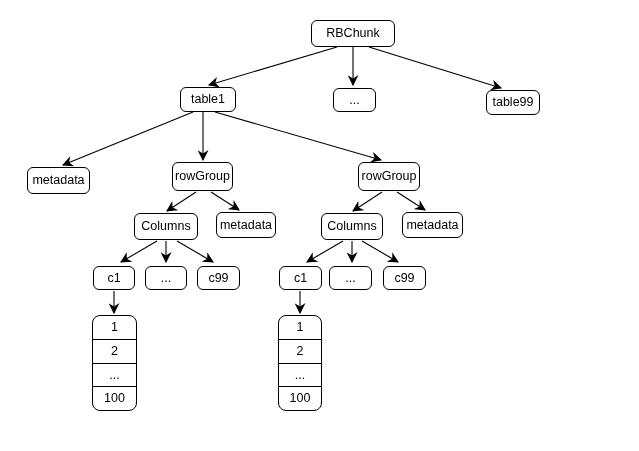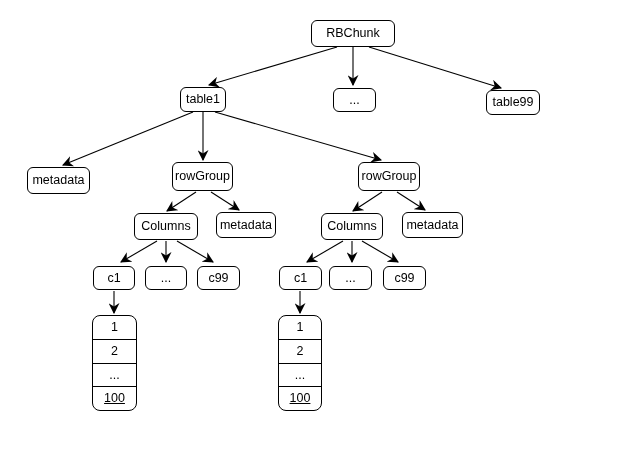--- a/index.html
+++ b/index.html
@@ -49,21 +49,21 @@
   .stack-row {
     flex: 1 1 0;
     display: flex;
     align-items: center;
     justify-content: center;
     font-size: 12.5px;
     color: #000000;
     border-bottom: 1.2px solid #000000;
     line-height: 1;
   }
-  .stack-row:last-child { border-bottom: none; text-decoration: underline; }
+  .stack-row:last-child { border-bottom: none; }
 </style>
 </head>
 <body>
 
 <div class="canvas">
 
   <svg class="edges" width="639" height="451" viewBox="0 0 639 451" xmlns="http://www.w3.org/2000/svg">
     <defs>
       <marker id="arrow" viewBox="0 0 10 10" refX="9" refY="5" markerWidth="10" markerHeight="10" orient="auto-start-reverse">
         <path d="M0,0 L10,5 L0,10 L3,5 Z" fill="#000000"></path>
@@ -86,21 +86,21 @@
       <line x1="343" y1="241" x2="307" y2="262" marker-end="url(#arrow)"></line>
       <line x1="352" y1="241" x2="352" y2="262" marker-end="url(#arrow)"></line>
       <line x1="362" y1="241" x2="398" y2="262" marker-end="url(#arrow)"></line>
       <line x1="114" y1="291" x2="114" y2="313" marker-end="url(#arrow)"></line>
       <line x1="300" y1="291" x2="300" y2="313" marker-end="url(#arrow)"></line>
     </g>
   </svg>
 
   <div class="node" style="left:311px; top:20px;  width:84px; height:27px;">RBChunk</div>
 
-  <div class="node" style="left:180px; top:87px;  width:46px; height:25px;">table1</div>
+  <div class="node" style="left:180px; top:87px;  width:56px; height:25px;">table1</div>
   <div class="node" style="left:333px; top:88px;  width:43px; height:24px;">...</div>
   <div class="node" style="left:486px; top:90px;  width:54px; height:25px;">table99</div>
 
   <div class="node" style="left:27px;  top:167px; width:63px; height:27px;">metadata</div>
   <div class="node" style="left:172px; top:162px; width:61px; height:29px;">rowGroup</div>
   <div class="node" style="left:358px; top:162px; width:62px; height:29px;">rowGroup</div>
 
   <div class="node" style="left:134px; top:213px; width:64px; height:27px;">Columns</div>
   <div class="node" style="left:216px; top:212px; width:60px; height:26px;">metadata</div>
   <div class="node" style="left:321px; top:213px; width:62px; height:27px;">Columns</div>

